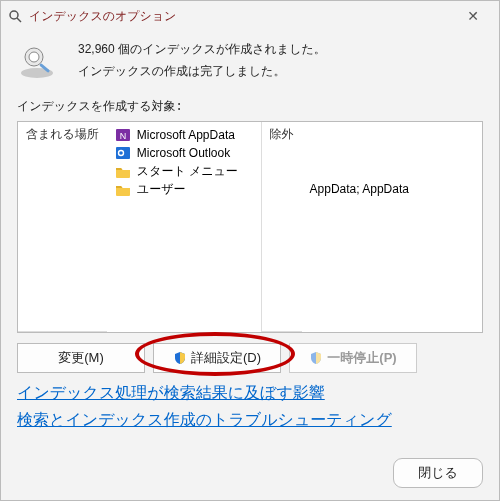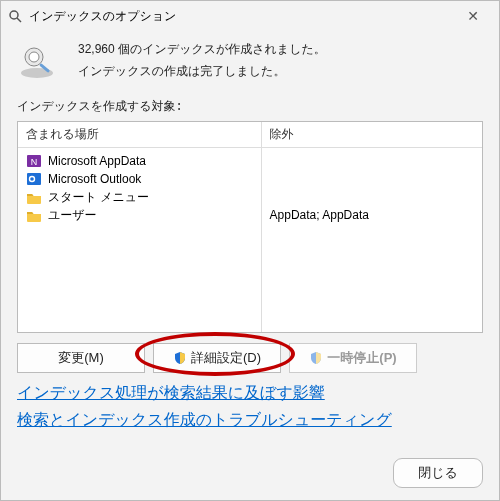--- a/index.html
+++ b/index.html
@@ -20,21 +20,21 @@
       flex-direction: column;
     }
     .titlebar {
       display: flex;
       align-items: center;
       height: 30px;
       padding: 0 6px;
       background: #f3f3f3;
     }
     .titlebar .title-icon { width: 16px; height: 16px; margin-right: 6px; }
-    .titlebar .title { flex: 1; color: #000000; }
+    .titlebar .title { flex: 1; color: #7f1d1d; }
     .titlebar .close { width: 40px; text-align: center; color: #555; font-size: 14px; cursor: pointer;}
     .status-area {
       display: flex;
       padding: 6px 16px 8px 16px;
       gap: 21px;
       align-items: flex-start;
     }
     .status-text { flex: 1; color: #222; line-height: 1.8; padding-top: 2px;}
     .icon-box { width: 40px; height: 40px; display:flex; align-items:center; justify-content:center; margin-top:4px;}
     .section-label { padding: 8px 16px 6px 16px; color: #222; font-family: Liberation Mono, monospace; }
@@ -42,21 +42,20 @@
       margin: 0 16px;
       background: #fff;
       border: 1px solid #bbb;
       height: 212px;
       display: flex;
       flex-direction: row;
     }
     .listview .col {
       flex: 1;
       display: flex;
-      flex-direction: column;
     }
     .listview .col.left { border-right: 1px solid #ddd; flex:1.1;}
     .listview .col-header {
       padding: 4px 8px;
       border-bottom: 1px solid #ddd;
       color: #333;
       background: #fff;
     }
     .listview .col-body {
       padding: 4px 0;

